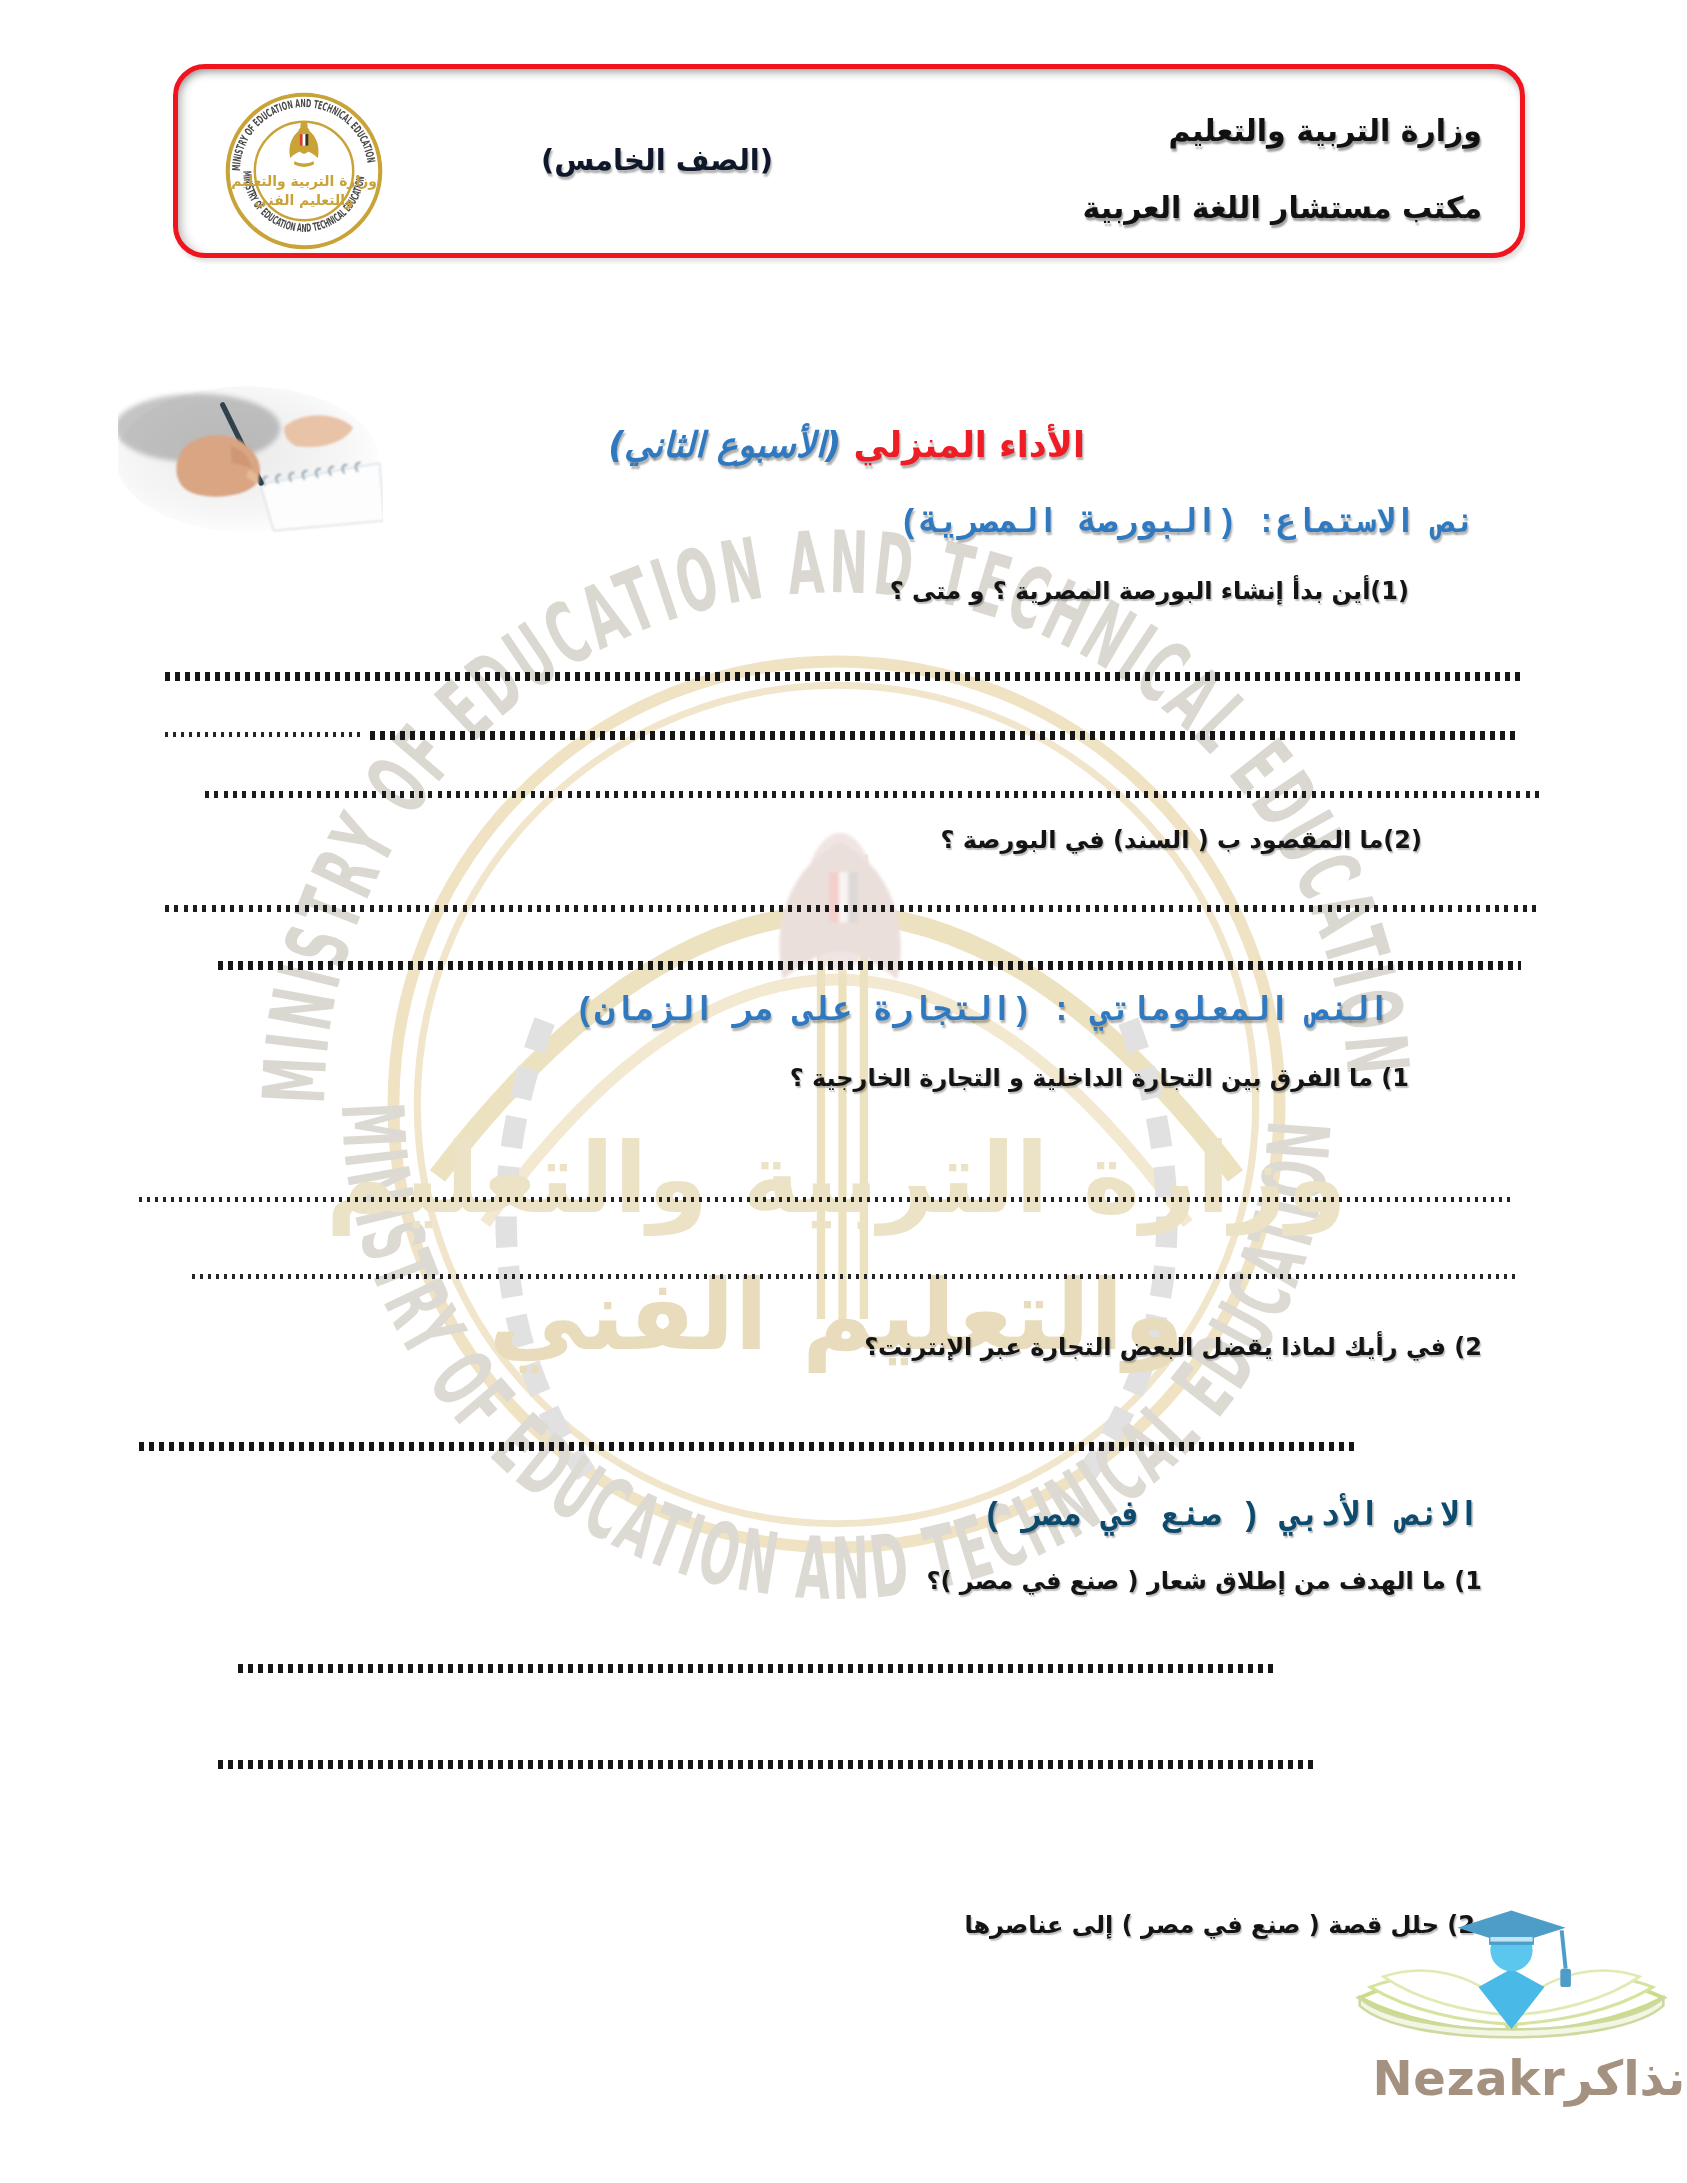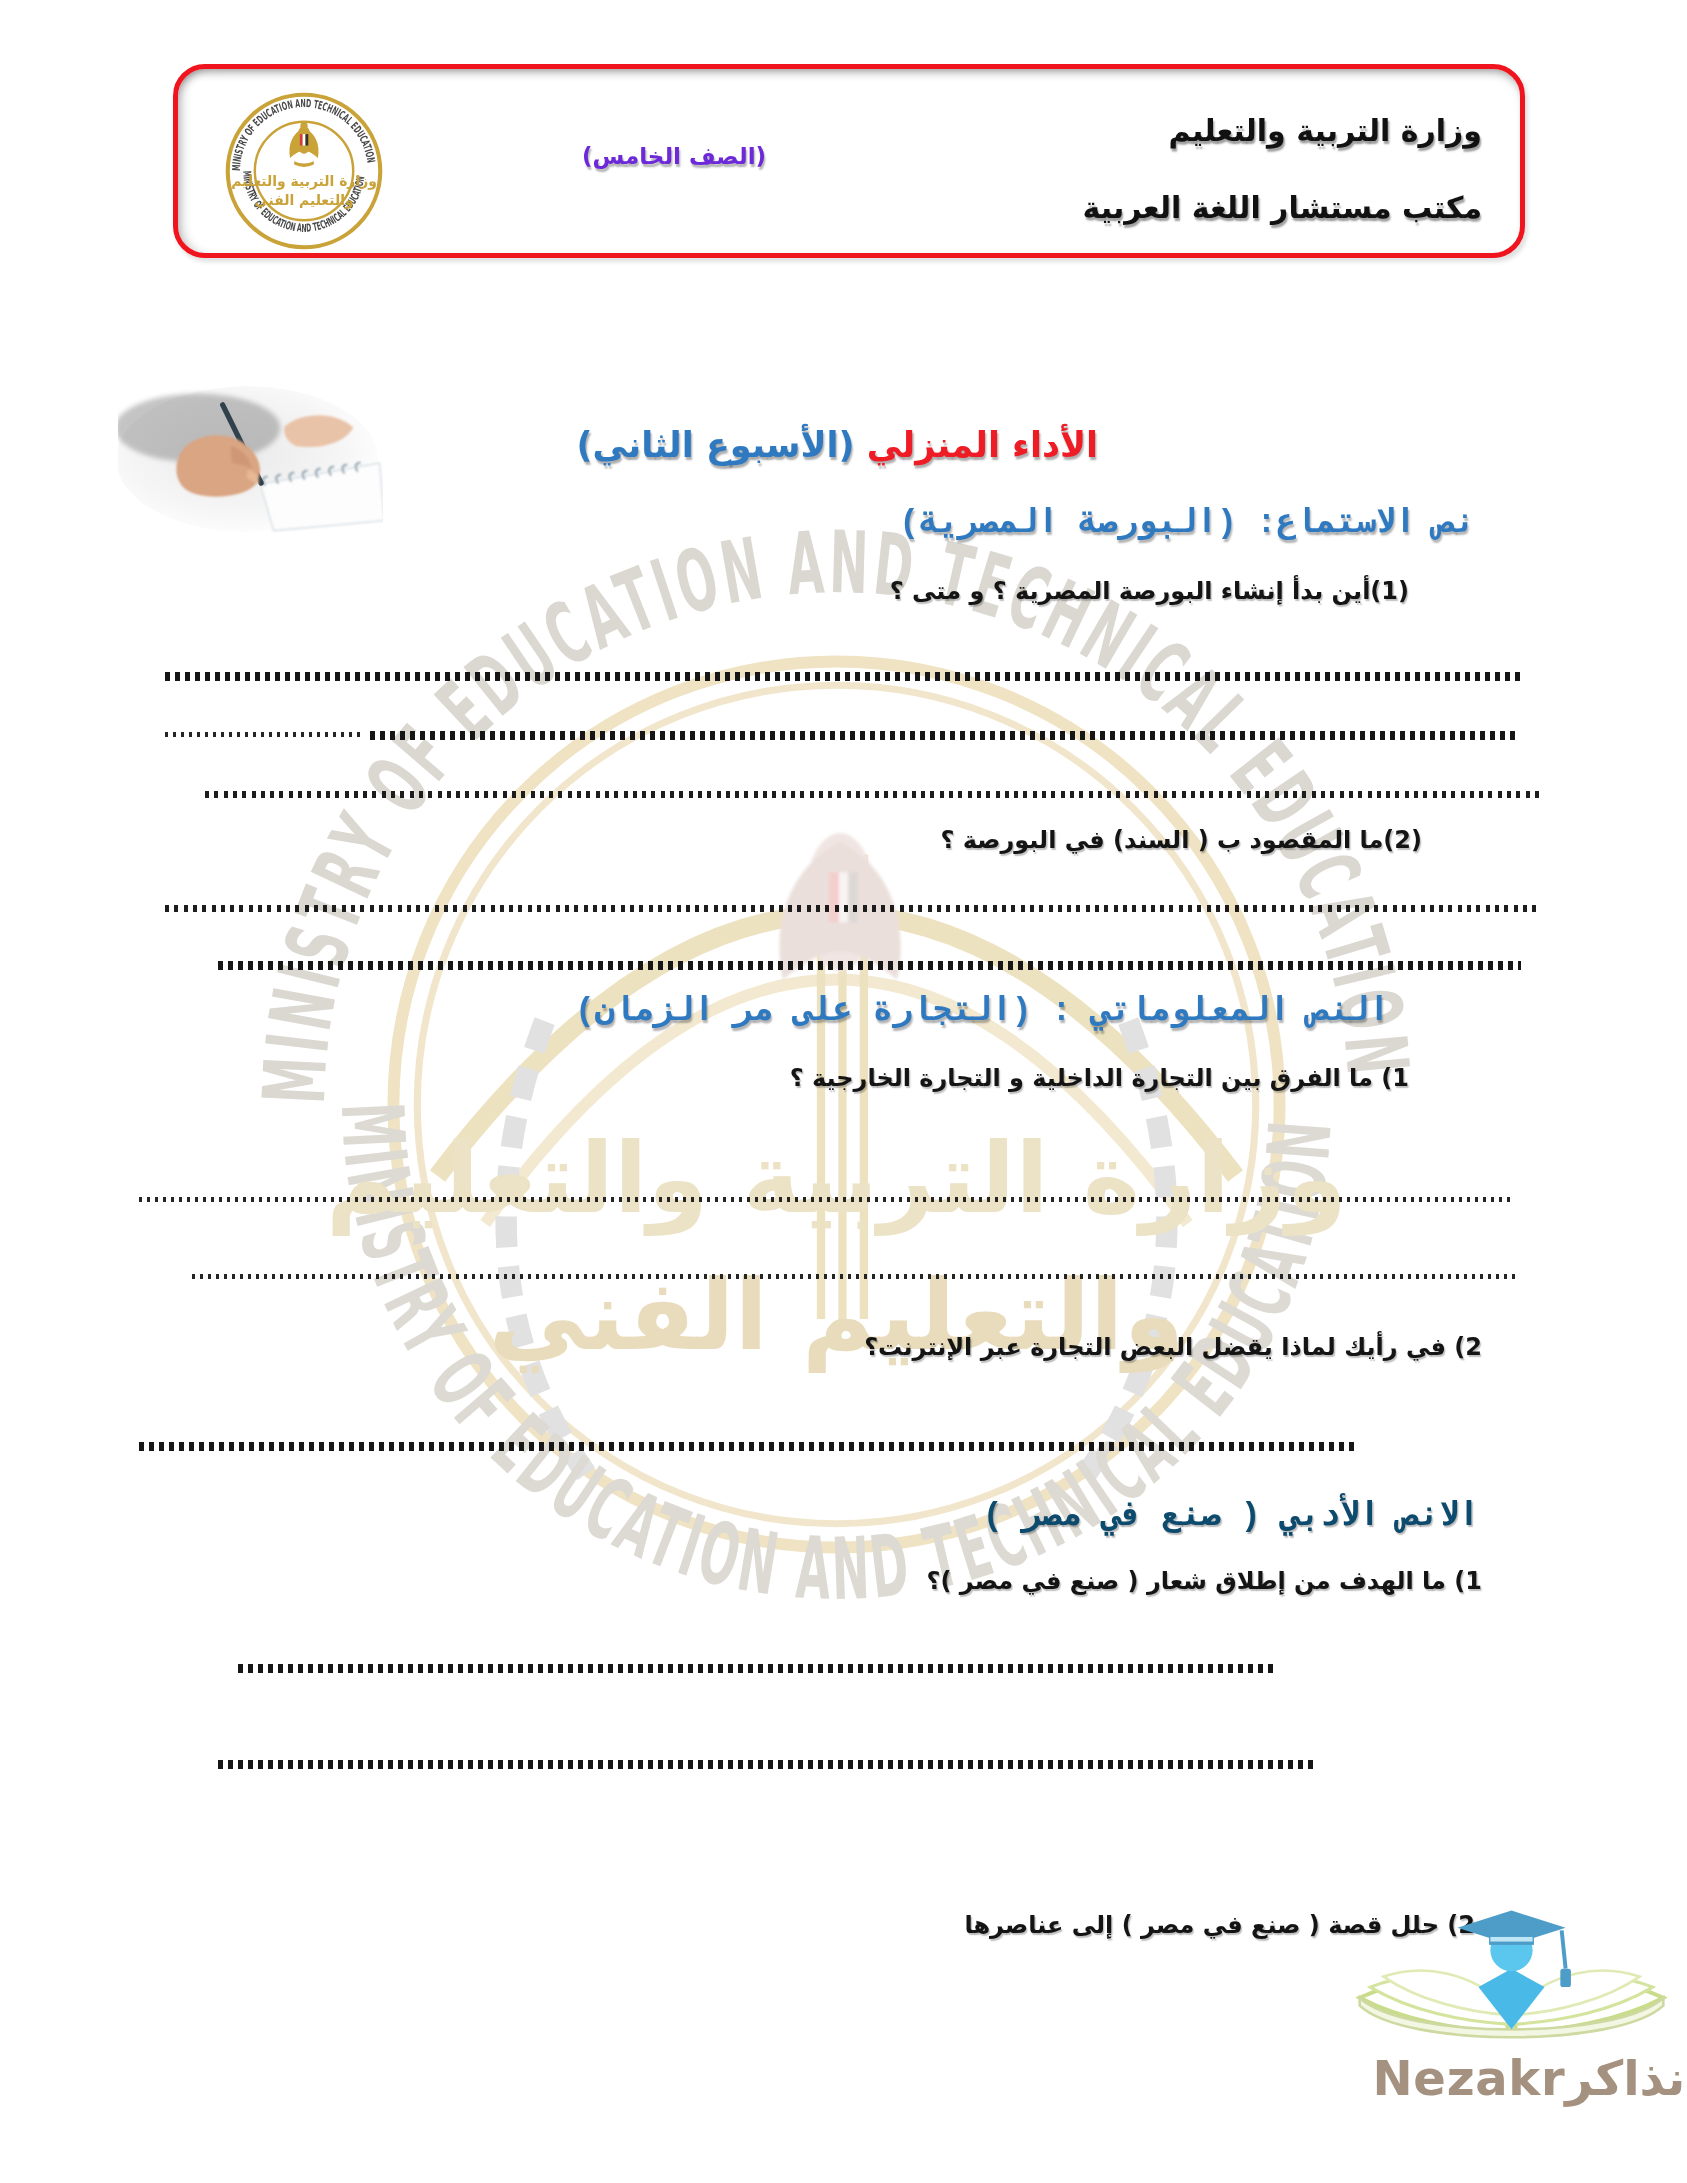--- a/index.html
+++ b/index.html
@@ -25,35 +25,35 @@
   }
   .emblem{position:absolute;left:44px;top:20px;width:164px;height:164px;}
   .ministry-lines{
     position:absolute;right:38px;top:22.5px;text-align:right;direction:rtl;
     color:#111;font-weight:bold;font-size:30px;line-height:77px;
     text-shadow:1.3px 2.6px 2px rgba(0,0,0,.38);
     white-space:nowrap;
   }
   .grade{
     position:absolute;left:397px;top:74px;width:198px;text-align:center;direction:rtl;
-    color:#6d28d9;font-weight:bold;font-size:23px;
+    color:#0f172a;font-weight:bold;font-size:29px;
     text-shadow:1.3px 2.6px 2px rgba(0,0,0,.30);white-space:nowrap;
   }
 
   
   .hand-photo{position:absolute;left:118px;top:385px;width:265px;height:149px;}
 
   
   .doc-title{
     position:absolute;left:595px;top:425px;width:503px;text-align:center;direction:rtl;
     font-size:35px;font-weight:bold;white-space:nowrap;
     text-shadow:1.3px 2.6px 2px rgba(0,0,0,.32);
   }
   .doc-title .red{color:#ee1c25;}
-  .doc-title .blue{color:#2e79c0;}
+  .doc-title .blue{color:#2e79c0;font-style:italic;}
 
   .sec-heading{
     position:absolute;direction:rtl;text-align:right;white-space:nowrap;
     font-size:33px;font-weight:bold;color:#2e79c0;
     text-shadow:1.3px 2.6px 2px rgba(0,0,0,.30);
     font-family:Liberation Mono, monospace;
   }
   .sec-heading.black{color:#0c4a6e;text-shadow:1.3px 2px 1.3px rgba(0,0,0,.28);margin-left:8px;}
   .question{
     position:absolute;direction:rtl;text-align:right;white-space:nowrap;

